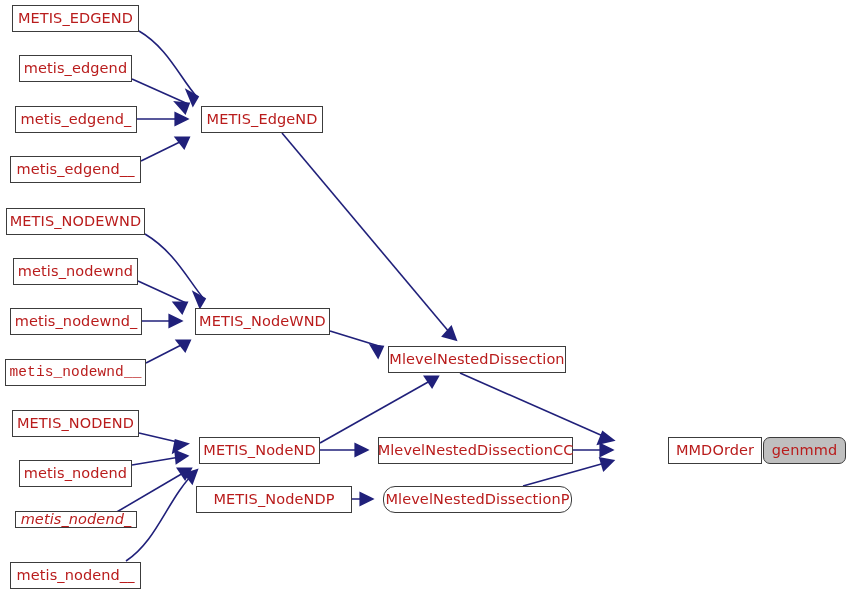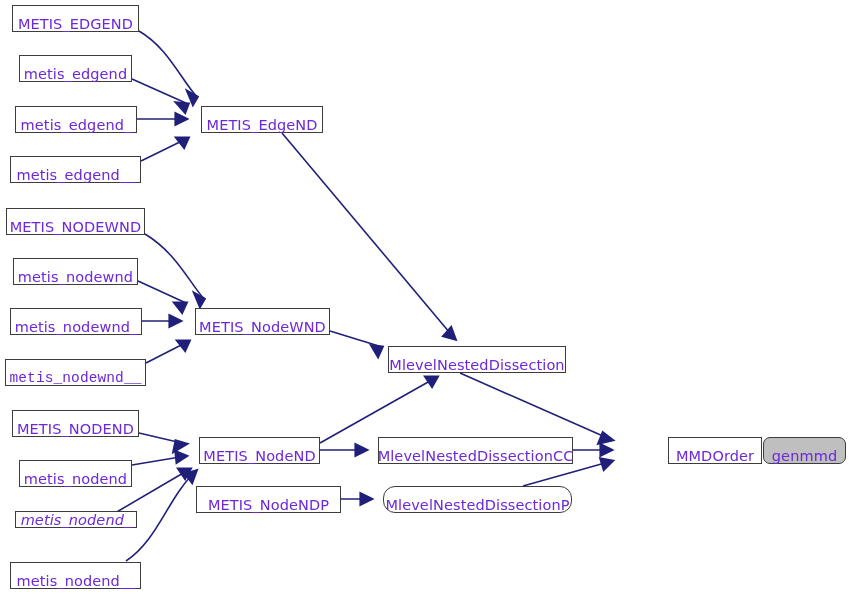--- a/index.html
+++ b/index.html
@@ -20,25 +20,25 @@
     left: 0;
     top: 0;
     width: 849px;
     height: 595px;
   }
   .node {
     position: absolute;
     box-sizing: border-box;
     border: 1px solid #3c3c3c;
     background: #ffffff;
-    color: #6d28d9;
+    color: #b91c1c;
     font-size: 14.5px;
     line-height: 1;
     display: flex;
-    align-items: flex-end;
+    align-items: center;
     justify-content: center;
     white-space: nowrap;
     letter-spacing: 0.1px;
   }
   .node.highlight {
     background: #bfbfbf;
     border-radius: 7px;
   }
   .node-label {
     pointer-events: none;
@@ -173,21 +173,21 @@
       </div>
       <div class="node" style="left: 15px; top: 511px; width: 122px; height: 17px; font-style: italic;">
         <span class="node-label">metis_nodend_</span>
       </div>
       <div class="node" style="left: 10px; top: 562px; width: 131px; height: 27px;">
         <span class="node-label">metis_nodend__</span>
       </div>
       <div class="node" style="left: 199px; top: 437px; width: 121px; height: 27px;">
         <span class="node-label">METIS_NodeND</span>
       </div>
-      <div class="node" style="left: 196px; top: 486px; width: 145px; height: 27px;">
+      <div class="node" style="left: 196px; top: 486px; width: 156px; height: 27px;">
         <span class="node-label">METIS_NodeNDP</span>
       </div>
       <div class="node" style="left: 388px; top: 346px; width: 178px; height: 27px;">
         <span class="node-label">MlevelNestedDissection</span>
       </div>
       <div class="node" style="left: 378px; top: 437px; width: 195px; height: 27px;">
         <span class="node-label">MlevelNestedDissectionCC</span>
       </div>
       <div class="node" style="left: 383px; top: 486px; width: 189px; height: 27px; border-radius: 12px;">
         <span class="node-label">MlevelNestedDissectionP</span>

